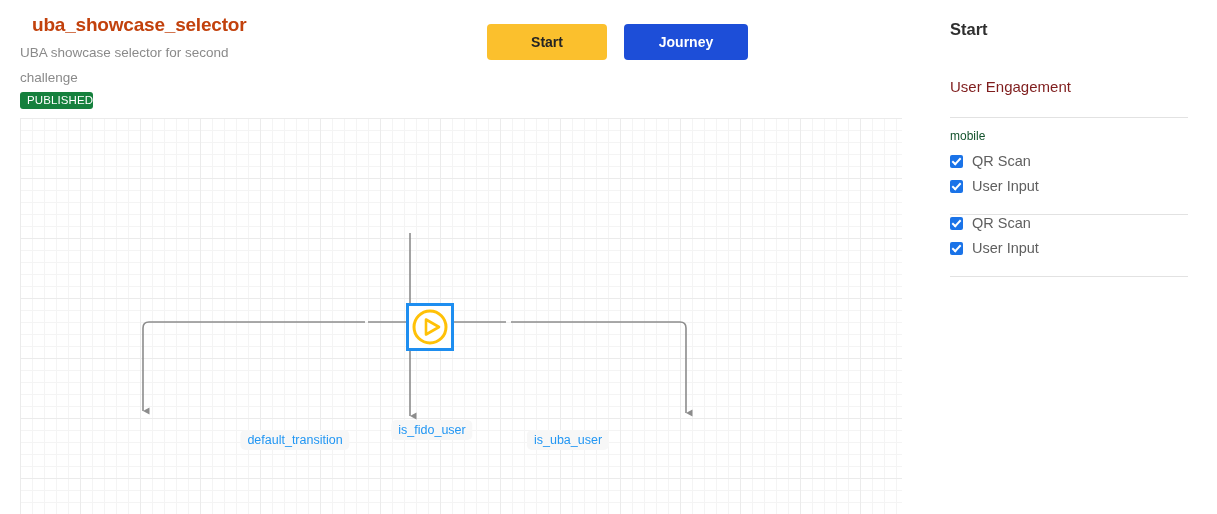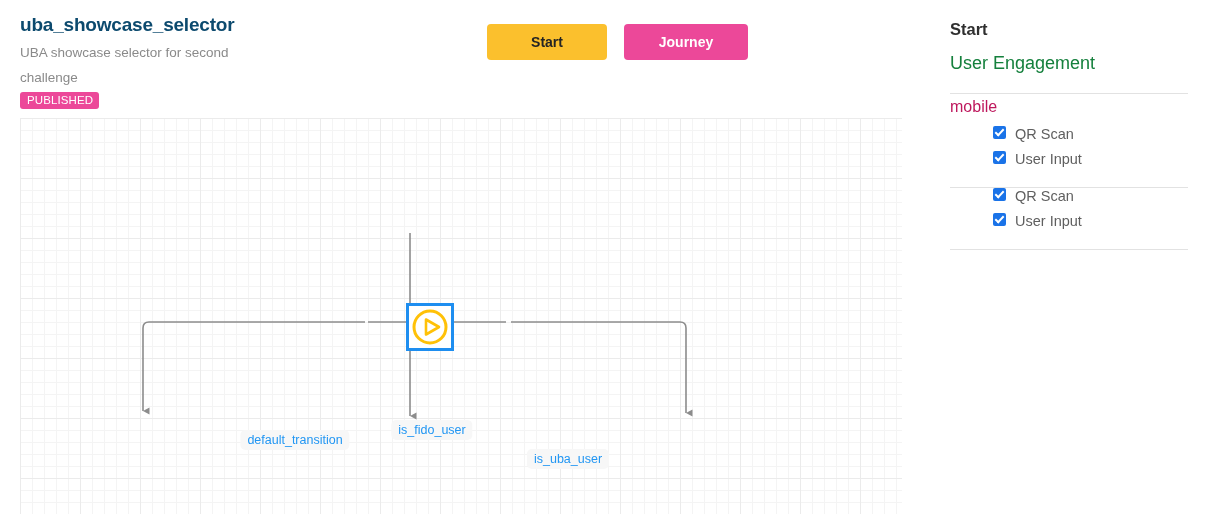--- a/index.html
+++ b/index.html
@@ -25,39 +25,40 @@
 
   #header {
     position: absolute;
     left: 20px;
     top: 14px;
     width: 440px;
   }
   #flow-title {
     font-size: 19px;
     font-weight: bold;
-    color: #0c4a6e;
+    color: #c2410c;
     letter-spacing: -0.2px;
     line-height: 22px;
+    margin-left: 12px;
   }
   #flow-description {
     font-size: 13.5px;
     color: #8a8a8a;
     line-height: 25px;
     margin-top: 4px;
     width: 230px;
   }
   #status-badge {
     display: inline-block;
     margin-top: 2px;
-    background: #ec4899;
+    background: #15803d;
     color: #ffffff;
     font-size: 11.5px;
     letter-spacing: 0.1px;
-    padding: 2px 6px 3px 7px;
+    padding: 2px 0 3px 7px;
     border-radius: 3px;
   }
 
   
   #toolbar {
     position: absolute;
     left: 487px;
     top: 24px;
     display: flex;
     gap: 17px;
@@ -74,21 +75,21 @@
     line-height: 36px;
     text-align: center;
   }
   #btn-start {
     width: 120px;
     background: #fbc02d;
     color: #242424;
   }
   #btn-journey {
     width: 124px;
-    background: #ec4899;
+    background: #1d4ed8;
     color: #ffffff;
   }
 
   
   #canvas {
     position: absolute;
     left: 20px;
     top: 118px;
     width: 882px;
     height: 396px;
@@ -130,63 +131,62 @@
     background: #f7f7f7;
     color: #2196f3;
     font-size: 12.5px;
     border-radius: 5px;
     padding: 3px 7px;
     white-space: nowrap;
     transform: translate(-50%, -50%);
   }
   #label-default-transition { left: 275px; top: 322px; }
   #label-is-fido-user       { left: 412px; top: 312px; }
-  #label-is-uba-user        { left: 548px; top: 341px; }
+  #label-is-uba-user        { left: 548px; top: 322px; }
 
   
   #sidebar {
     position: absolute;
     right: 0;
     top: 0;
     width: 300px;
     height: 514px;
     background: #ffffff;
     box-sizing: border-box;
     padding: 18px 29px 0 33px;
   }
   #sidebar-title {
     font-size: 16.5px;
     font-weight: bold;
     color: #2f2f2f;
     margin: 0;
     line-height: 22px;
   }
   #sidebar-subtitle {
-    font-size: 18px;
-    color: #15803d;
-    margin-top: 13px;
+    font-size: 15px;
+    color: #7f1d1d;
+    margin-top: 37px;
     line-height: 20px;
   }
   .divider {
     height: 1px;
     background: #e2e2e2;
     margin: 20px 0 0 0;
   }
   .group-label {
-    font-size: 16px;
-    color: #be185d;
-    margin-top: 4px;
+    font-size: 12px;
+    color: #14532d;
+    margin-top: 11px;
     margin-bottom: 10px;
   }
   .check-row {
     display: flex;
-    align-items: flex-start;
+    align-items: center;
     margin-bottom: 9px;
     cursor: pointer;
-    margin-left: 43px;
   }
   .checkbox {
     width: 13px;
     height: 13px;
     background: #1a73e8;
     border-radius: 2px;
     margin-right: 9px;
     position: relative;
     flex: none;
   }

